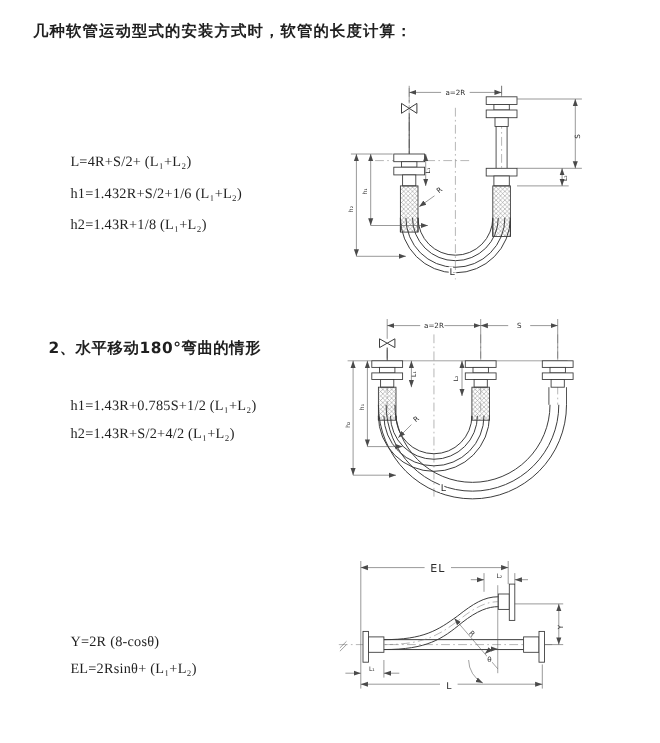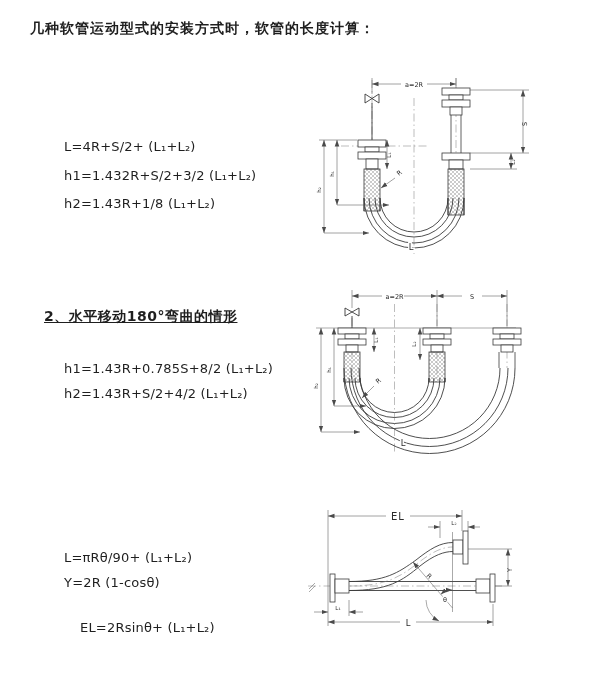--- a/index.html
+++ b/index.html
@@ -8,21 +8,21 @@
     width: 600px; height: 675px;
     background: #ffffff;
     position: relative;
     overflow: hidden;
     font-family: "DejaVu Sans", "Liberation Sans", sans-serif;
     color: #1f1f1f;
   }
   .t { position: absolute; white-space: pre; }
   .title   { font-size: 14px; font-weight: 700; letter-spacing: 1px; }
   .heading { font-size: 14px; font-weight: 700; letter-spacing: 0.5px; }
-  .formula { font-size: 13px; font-weight: 400; letter-spacing: 0.2px; }
+  .formula { font-size: 13px; font-weight: 400; letter-spacing: 0.2px; font-family: Liberation Serif, serif; }
   svg { position: absolute; overflow: visible; }
   svg text {
     font-family: "DejaVu Sans", "Liberation Sans", sans-serif;
     fill: #2b2b2b; stroke: none;
   }
   .dimtxt    { font-size: 6.5px; }
   .dimtxt-sm { font-size: 5.5px; }
   .biglbl    { font-size: 8.5px; }
   .ellbl     { font-size: 10px; letter-spacing: 1px; }
   .halo { paint-order: stroke; stroke: #ffffff; stroke-width: 3px; }
@@ -33,30 +33,29 @@
   .thin { stroke: #555555; fill: none; stroke-width: 0.5; }
 </style>
 </head>
 <body>
 
 <div style="position:absolute;inset:0;">
 
   <div class="t title" style="left:30px; top:20px;">几种软管运动型式的安装方式时，软管的长度计算：</div>
 
   <div class="t formula" style="left:64px; top:139px;">L=4R+S/2+ (L₁+L₂)</div>
-  <div class="t formula" style="left:64px; top:168px;">h1=1.432R+S/2+3/2 (L₁+L₂)</div>
+  <div class="t formula" style="left:64px; top:168px;">h1=1.432R+S/2+1/6 (L₁+L₂)</div>
   <div class="t formula" style="left:64px; top:196px;">h2=1.43R+1/8 (L₁+L₂)</div>
 
-  <div class="t heading" style="left:44px; top:308px;text-decoration:underline;">2、水平移动180°弯曲的情形</div>
-  <div class="t formula" style="left:64px; top:361px;">h1=1.43R+0.785S+8/2 (L₁+L₂)</div>
+  <div class="t heading" style="left:44px; top:308px;">2、水平移动180°弯曲的情形</div>
+  <div class="t formula" style="left:64px; top:361px;">h1=1.43R+0.785S+1/2 (L₁+L₂)</div>
   <div class="t formula" style="left:64px; top:386px;">h2=1.43R+S/2+4/2 (L₁+L₂)</div>
 
-  <div class="t formula" style="left:64px; top:550px;">L=πRθ/90+ (L₁+L₂)</div>
-  <div class="t formula" style="left:64px; top:575px;">Y=2R (1-cosθ)</div>
-  <div class="t formula" style="left:80px; top:600px;margin-top:20px;">EL=2Rsinθ+ (L₁+L₂)</div>
+  <div class="t formula" style="left:64px; top:575px;">Y=2R (8-cosθ)</div>
+  <div class="t formula" style="left:64px; top:600px;">EL=2Rsinθ+ (L₁+L₂)</div>
 
   <svg style="left:311px; top:70px;" width="270" height="190" viewBox="0 0 270 190">
     <defs>
       <marker id="d1a" markerUnits="userSpaceOnUse" markerWidth="7" markerHeight="6" refX="6.5" refY="3" orient="auto-start-reverse">
         <path d="M0,0.7 L6.5,3 L0,5.3 Z" fill="#4a4a4a"></path>
       </marker>
       <pattern id="d1b" width="4" height="4" patternUnits="userSpaceOnUse">
         <path d="M0,4 L4,0 M0,0 L4,4" stroke="#8a8a8a" stroke-width="0.45"></path>
       </pattern>
     </defs>

